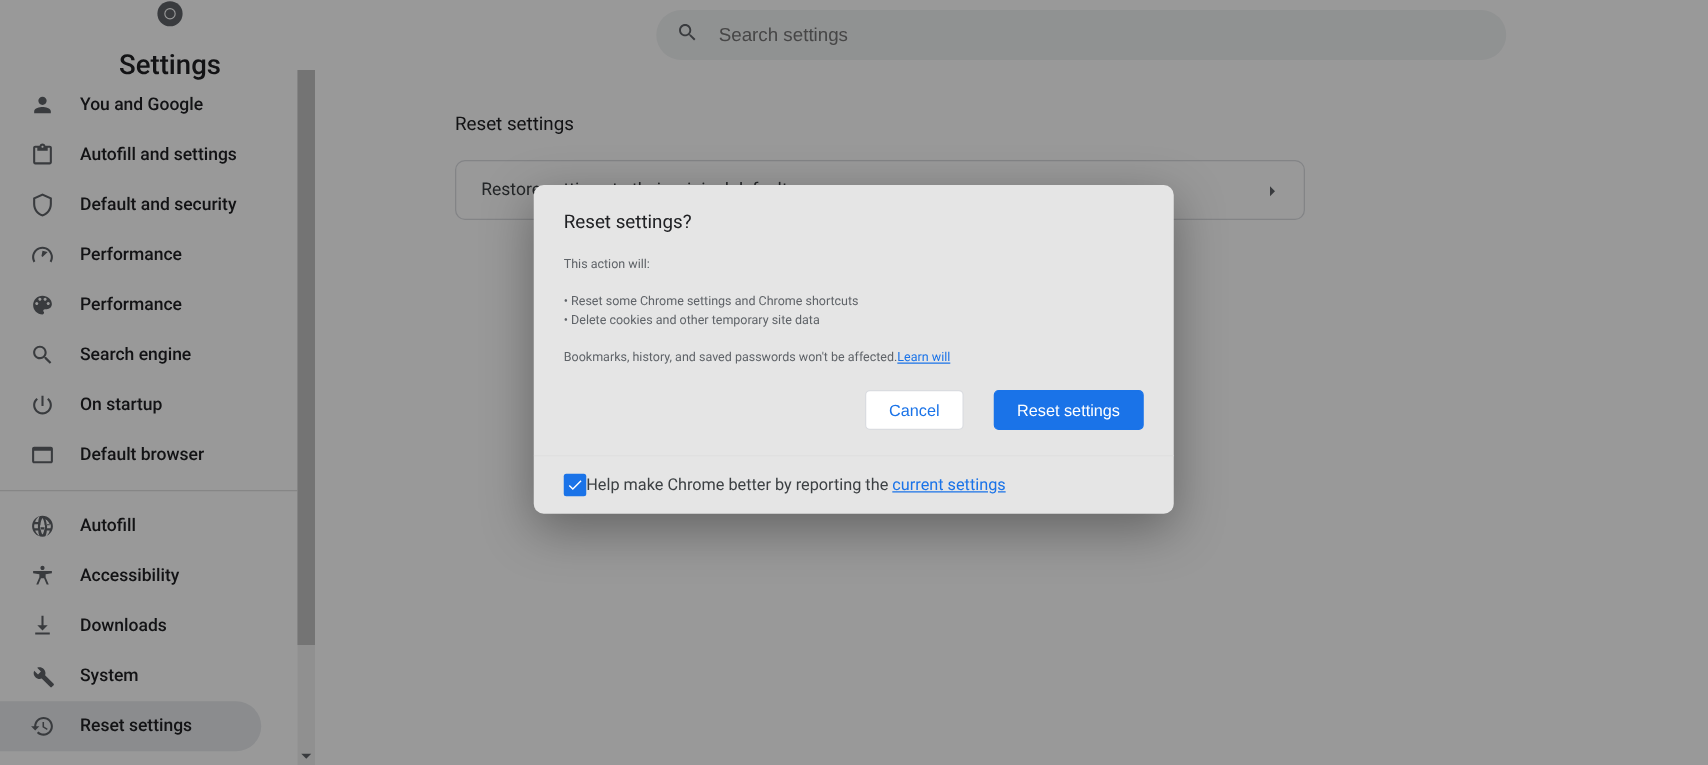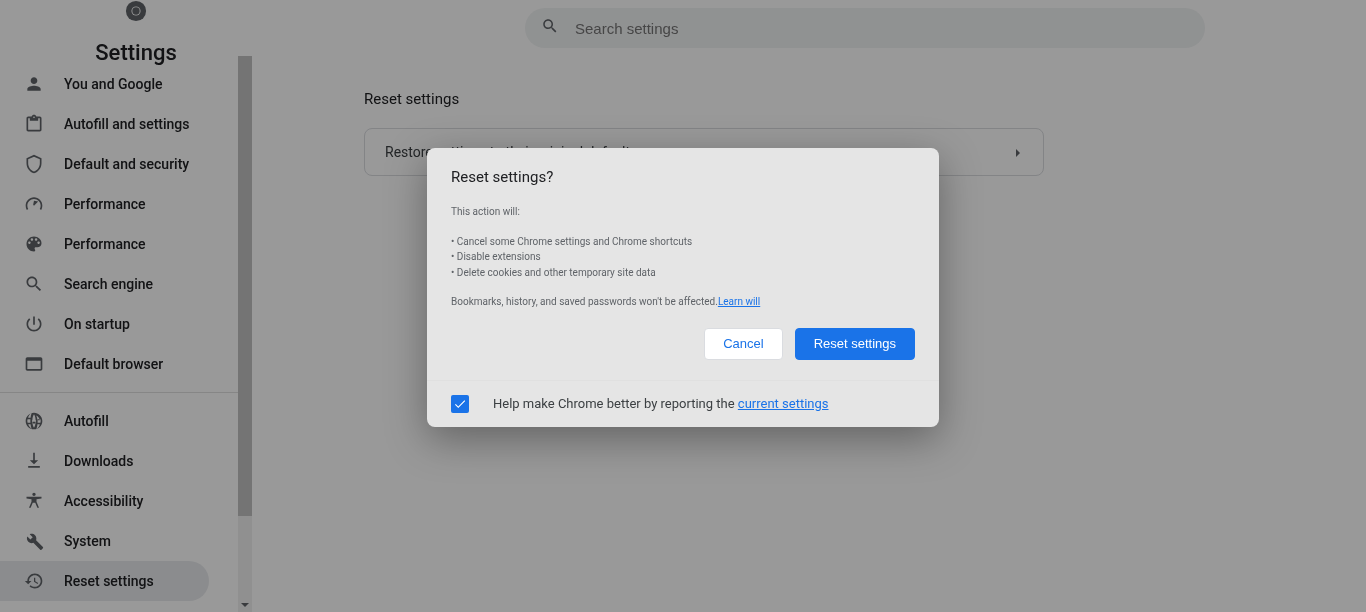--- a/index.html
+++ b/index.html
@@ -33,25 +33,25 @@
   .row-card svg { width: 10px; height: 10px; fill: #5f6368; }
   .scrim { position: absolute; inset: 0; background: rgba(0,0,0,0.4); display: flex; align-items: flex-start; justify-content: center; }
   .dialog { width: 512px; background: #e5e5e5; border-radius: 8px; margin-top: 148px; box-shadow: 0 12px 40px rgba(0,0,0,0.35); overflow: hidden; }
   .dialog-body { padding: 20px 24px 20px 24px; }
   .dialog-title { font-size: 15px; color: #202124; margin-bottom: 18px; }
   .dialog-text { font-size: 10px; color: #5f6368; line-height: 1.55; }
   .dialog-text p { margin-bottom: 14px; }
   .dialog-text ul { list-style: none; margin-bottom: 14px; }
   .dialog-text ul li::before { content: "• "; }
   .dialog-link { color: #1a73e8; text-decoration: underline; cursor: pointer; }
-  .dialog-actions { display: flex; justify-content: flex-end; gap: 12px; margin-top: 18px; }
+  .dialog-actions { display: flex; justify-content: flex-end; gap: 24px; margin-top: 18px; }
   .btn { height: 32px; padding: 0 18px; border-radius: 4px; font-size: 13px; font-weight: 500; cursor: pointer; display: inline-flex; align-items: center; }
   .btn.secondary { background: #fff; border: 1px solid #dadce0; color: #1a73e8; }
   .btn.primary { background: #1a73e8; border: 1px solid #1a73e8; color: #fff; }
-  .dialog-footer { border-top: 1px solid #e0e0e0; padding: 14px 24px; display: flex; align-items: center; gap: 24px; }
+  .dialog-footer { border-top: 1px solid #e0e0e0; padding: 14px 24px; display: flex; align-items: center; gap: 0; }
   .checkbox { width: 18px; height: 18px; background: #1a73e8; border-radius: 2px; display: flex; align-items: center; justify-content: center; cursor: pointer; flex-shrink: 0; }
   .checkbox svg { width: 14px; height: 14px; fill: #fff; }
   .footer-text { font-size: 13px; color: #3c4043; }
 </style>
 </head>
 <body>
 
 <div class="app">
 
   <div class="sidebar">
@@ -138,32 +138,32 @@
         <span class="icon">
             <svg viewBox="0 0 24 24">
               <path d="M12 2C6.5 2 2 6.5 2 12s4.5 10 10 10 10-4.5 10-10S17.5 2 12 2zm7 9h-2.9c-.1-2.2-.6-4.2-1.4-5.7C17 6.4 18.6 8.5 19 11zM12 4c.9 1.2 1.8 3.5 2 7h-4c.2-3.5 1.1-5.8 2-7zM4.3 14c-.2-.6-.3-1.3-.3-2s.1-1.4.3-2h3.4c-.1.7-.1 1.3-.1 2s0 1.3.1 2H4.3zm.7 2h2.9c.1 2.2.6 4.2 1.4 5.7C7 19.6 5.4 17.5 5 16zm2.9-8H5c.4-2.5 2-4.6 4.3-5.7-.8 1.5-1.3 3.5-1.4 5.7zM12 20c-.9-1.2-1.8-3.5-2-7h4c-.2 3.5-1.1 5.8-2 7zm2.3-9c.1.7.1 1.3.1 2s0 1.3-.1 2h-4.6c-.1-.7-.1-1.3-.1-2s0-1.3.1-2h4.6zm.4 10.7c.8-1.5 1.3-3.5 1.4-5.7H19c-.4 2.5-2 4.6-4.3 5.7zM16.3 14c.1-.7.1-1.3.1-2s0-1.3-.1-2h3.4c.2.6.3 1.3.3 2s-.1 1.4-.3 2h-3.4z"></path>
             </svg>
           </span>
         <span class="label">Autofill</span>
       </div>
       <div class="nav-item">
         <span class="icon">
             <svg viewBox="0 0 24 24">
+              <path d="M12 2c1.1 0 2 .9 2 2s-.9 2-2 2-2-.9-2-2 .9-2 2-2zm9 5H3v2l6 1v3l-3 7h2l2.5-6h3L16 20h2l-3-7v-3l6-1V7z"></path>
+            </svg>
+          </span>
+        <span class="label">Accessibility</span>
+      </div>
+      <div class="nav-item">
+        <span class="icon">
+            <svg viewBox="0 0 24 24">
               <path d="M19 18H5v2h14v-2zM12 2 11 2v9H7l5 5 5-5h-4V2h-1z"></path>
             </svg>
           </span>
         <span class="label">Downloads</span>
-      </div>
-      <div class="nav-item">
-        <span class="icon">
-            <svg viewBox="0 0 24 24">
-              <path d="M12 2c1.1 0 2 .9 2 2s-.9 2-2 2-2-.9-2-2 .9-2 2-2zm9 5H3v2l6 1v3l-3 7h2l2.5-6h3L16 20h2l-3-7v-3l6-1V7z"></path>
-            </svg>
-          </span>
-        <span class="label">Accessibility</span>
       </div>
       <div class="nav-item">
         <span class="icon">
             <svg viewBox="0 0 24 24">
               <path d="M22.7 19.3 14.5 11c.8-2 .3-4.4-1.3-6-1.7-1.7-4.2-2.1-6.3-1.2l3.6 3.6-2.8 2.8-3.7-3.6c-1 2.1-.5 4.6 1.2 6.3 1.6 1.6 4 2.1 6 1.3l8.3 8.2c.4.4 1 .4 1.4 0l1.8-1.8c.4-.3.4-.9 0-1.3z"></path>
             </svg>
           </span>
         <span class="label">System</span>
       </div>
       <div class="nav-item selected">
@@ -207,22 +207,21 @@
     </div>
   </div>
 
   <div class="scrim">
     <div class="dialog">
       <div class="dialog-body">
         <div class="dialog-title">Reset settings?</div>
         <div class="dialog-text">
           <p>This action will:</p>
           <ul>
-            <li>Cancel some Chrome settings and Chrome shortcuts</li>
-            <li>Disable extensions</li>
+            <li>Reset some Chrome settings and Chrome shortcuts</li>
             <li>Delete cookies and other temporary site data</li>
           </ul>
           <p><span>Bookmarks, history, and saved passwords won't be affected.</span><a class="dialog-link">Learn will</a></p>
         </div>
         <div class="dialog-actions">
           <button class="btn secondary">Cancel</button>
           <button class="btn primary">Reset settings</button>
         </div>
       </div>
       <div class="dialog-footer">

